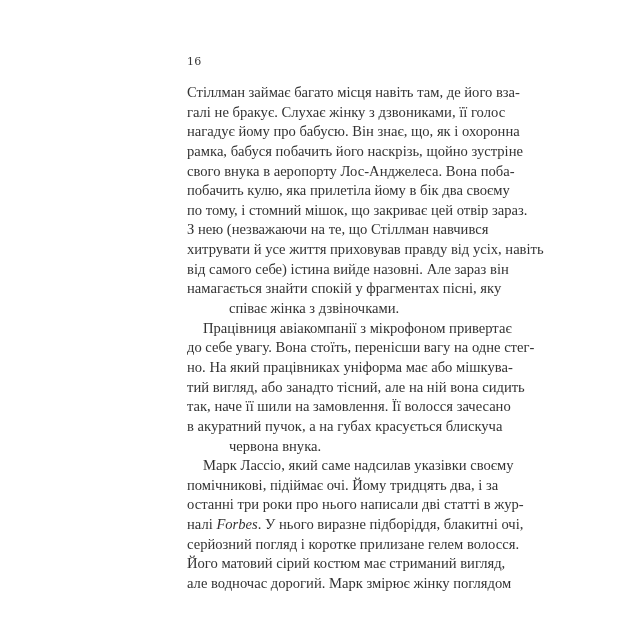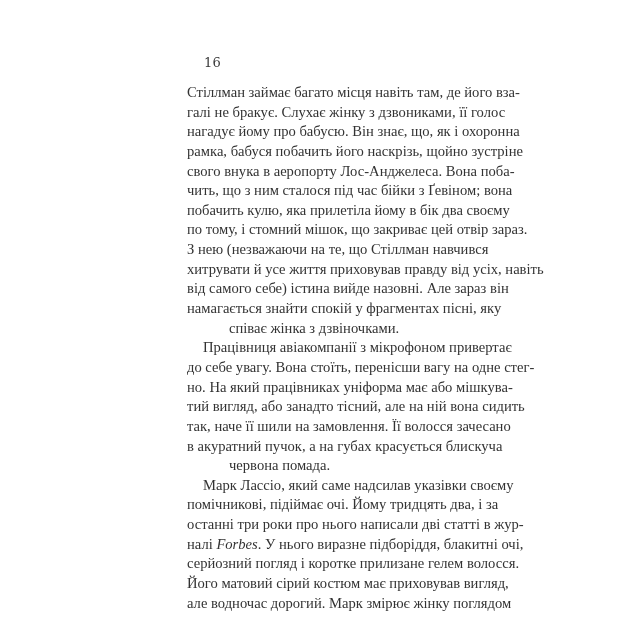--- a/index.html
+++ b/index.html
@@ -14,24 +14,24 @@
       overflow: hidden;
     }
     .page {
       position: absolute;
       left: 0; top: 0;
       width: 630px; height: 630px;
       background: #ffffff;
     }
     .page-number {
       position: absolute;
-      left: 204px;
+      left: 187px;
       top: 55px;
       font-family: "DejaVu Serif", serif;
-      font-size: 13px;
+      font-size: 11px;
       color: #3a3a3a;
       letter-spacing: 0.2px;
     }
     .text-block {
       position: absolute;
       left: 187px;
       top: 83px;
       width: 258px;
       font-family: "Liberation Serif", serif;
       font-size: 14.6px;
@@ -63,44 +63,43 @@
   <div class="page-number">16</div>
 
   <div class="text-block">
 
     <div>
       <span class="line">Стіллман займає багато місця навіть там, де його вза-</span>
       <span class="line">галі не бракує. Слухає жінку з дзвониками, її голос</span>
       <span class="line">нагадує йому про бабусю. Він знає, що, як і охоронна</span>
       <span class="line">рамка, бабуся побачить його наскрізь, щойно зустріне</span>
       <span class="line">свого внука в аеропорту Лос-Анджелеса. Вона поба-</span>
-      <span class="line">чить, що з ним сталося під час бійки з Ґевіном; вона</span>
       <span class="line">побачить кулю, яка прилетіла йому в бік два своєму</span>
       <span class="line">по тому, і стомний мішок, що закриває цей отвір зараз.</span>
       <span class="line">З нею (незважаючи на те, що Стіллман навчився</span>
       <span class="line">хитрувати й усе життя приховував правду від усіх, навіть</span>
       <span class="line">від самого себе) істина вийде назовні. Але зараз він</span>
       <span class="line">намагається знайти спокій у фрагментах пісні, яку</span>
       <span class="line last">співає жінка з дзвіночками.</span>
     </div>
 
     <div>
       <span class="line indent">Працівниця авіакомпанії з мікрофоном привертає</span>
       <span class="line">до себе увагу. Вона стоїть, перенісши вагу на одне стег-</span>
       <span class="line">но. На який працівниках уніформа має або мішкува-</span>
       <span class="line">тий вигляд, або занадто тісний, але на ній вона сидить</span>
       <span class="line">так, наче її шили на замовлення. Її волосся зачесано</span>
       <span class="line">в акуратний пучок, а на губах красується блискуча</span>
-      <span class="line last">червона помада.</span>
+      <span class="line last">червона внука.</span>
     </div>
 
     <div>
       <span class="line indent">Марк Лассіо, який саме надсилав указівки своєму</span>
       <span class="line">помічникові, підіймає очі. Йому тридцять два, і за</span>
       <span class="line">останні три роки про нього написали дві статті в жур-</span>
       <span class="line">налі <em>Forbes</em>. У нього виразне підборіддя, блакитні очі,</span>
       <span class="line">серйозний погляд і коротке прилизане гелем волосся.</span>
-      <span class="line">Його матовий сірий костюм має приховував вигляд,</span>
+      <span class="line">Його матовий сірий костюм має стриманий вигляд,</span>
       <span class="line">але водночас дорогий. Марк змірює жінку поглядом</span>
 
     </div>
   </div>
 </div>
 
 </body></html>

